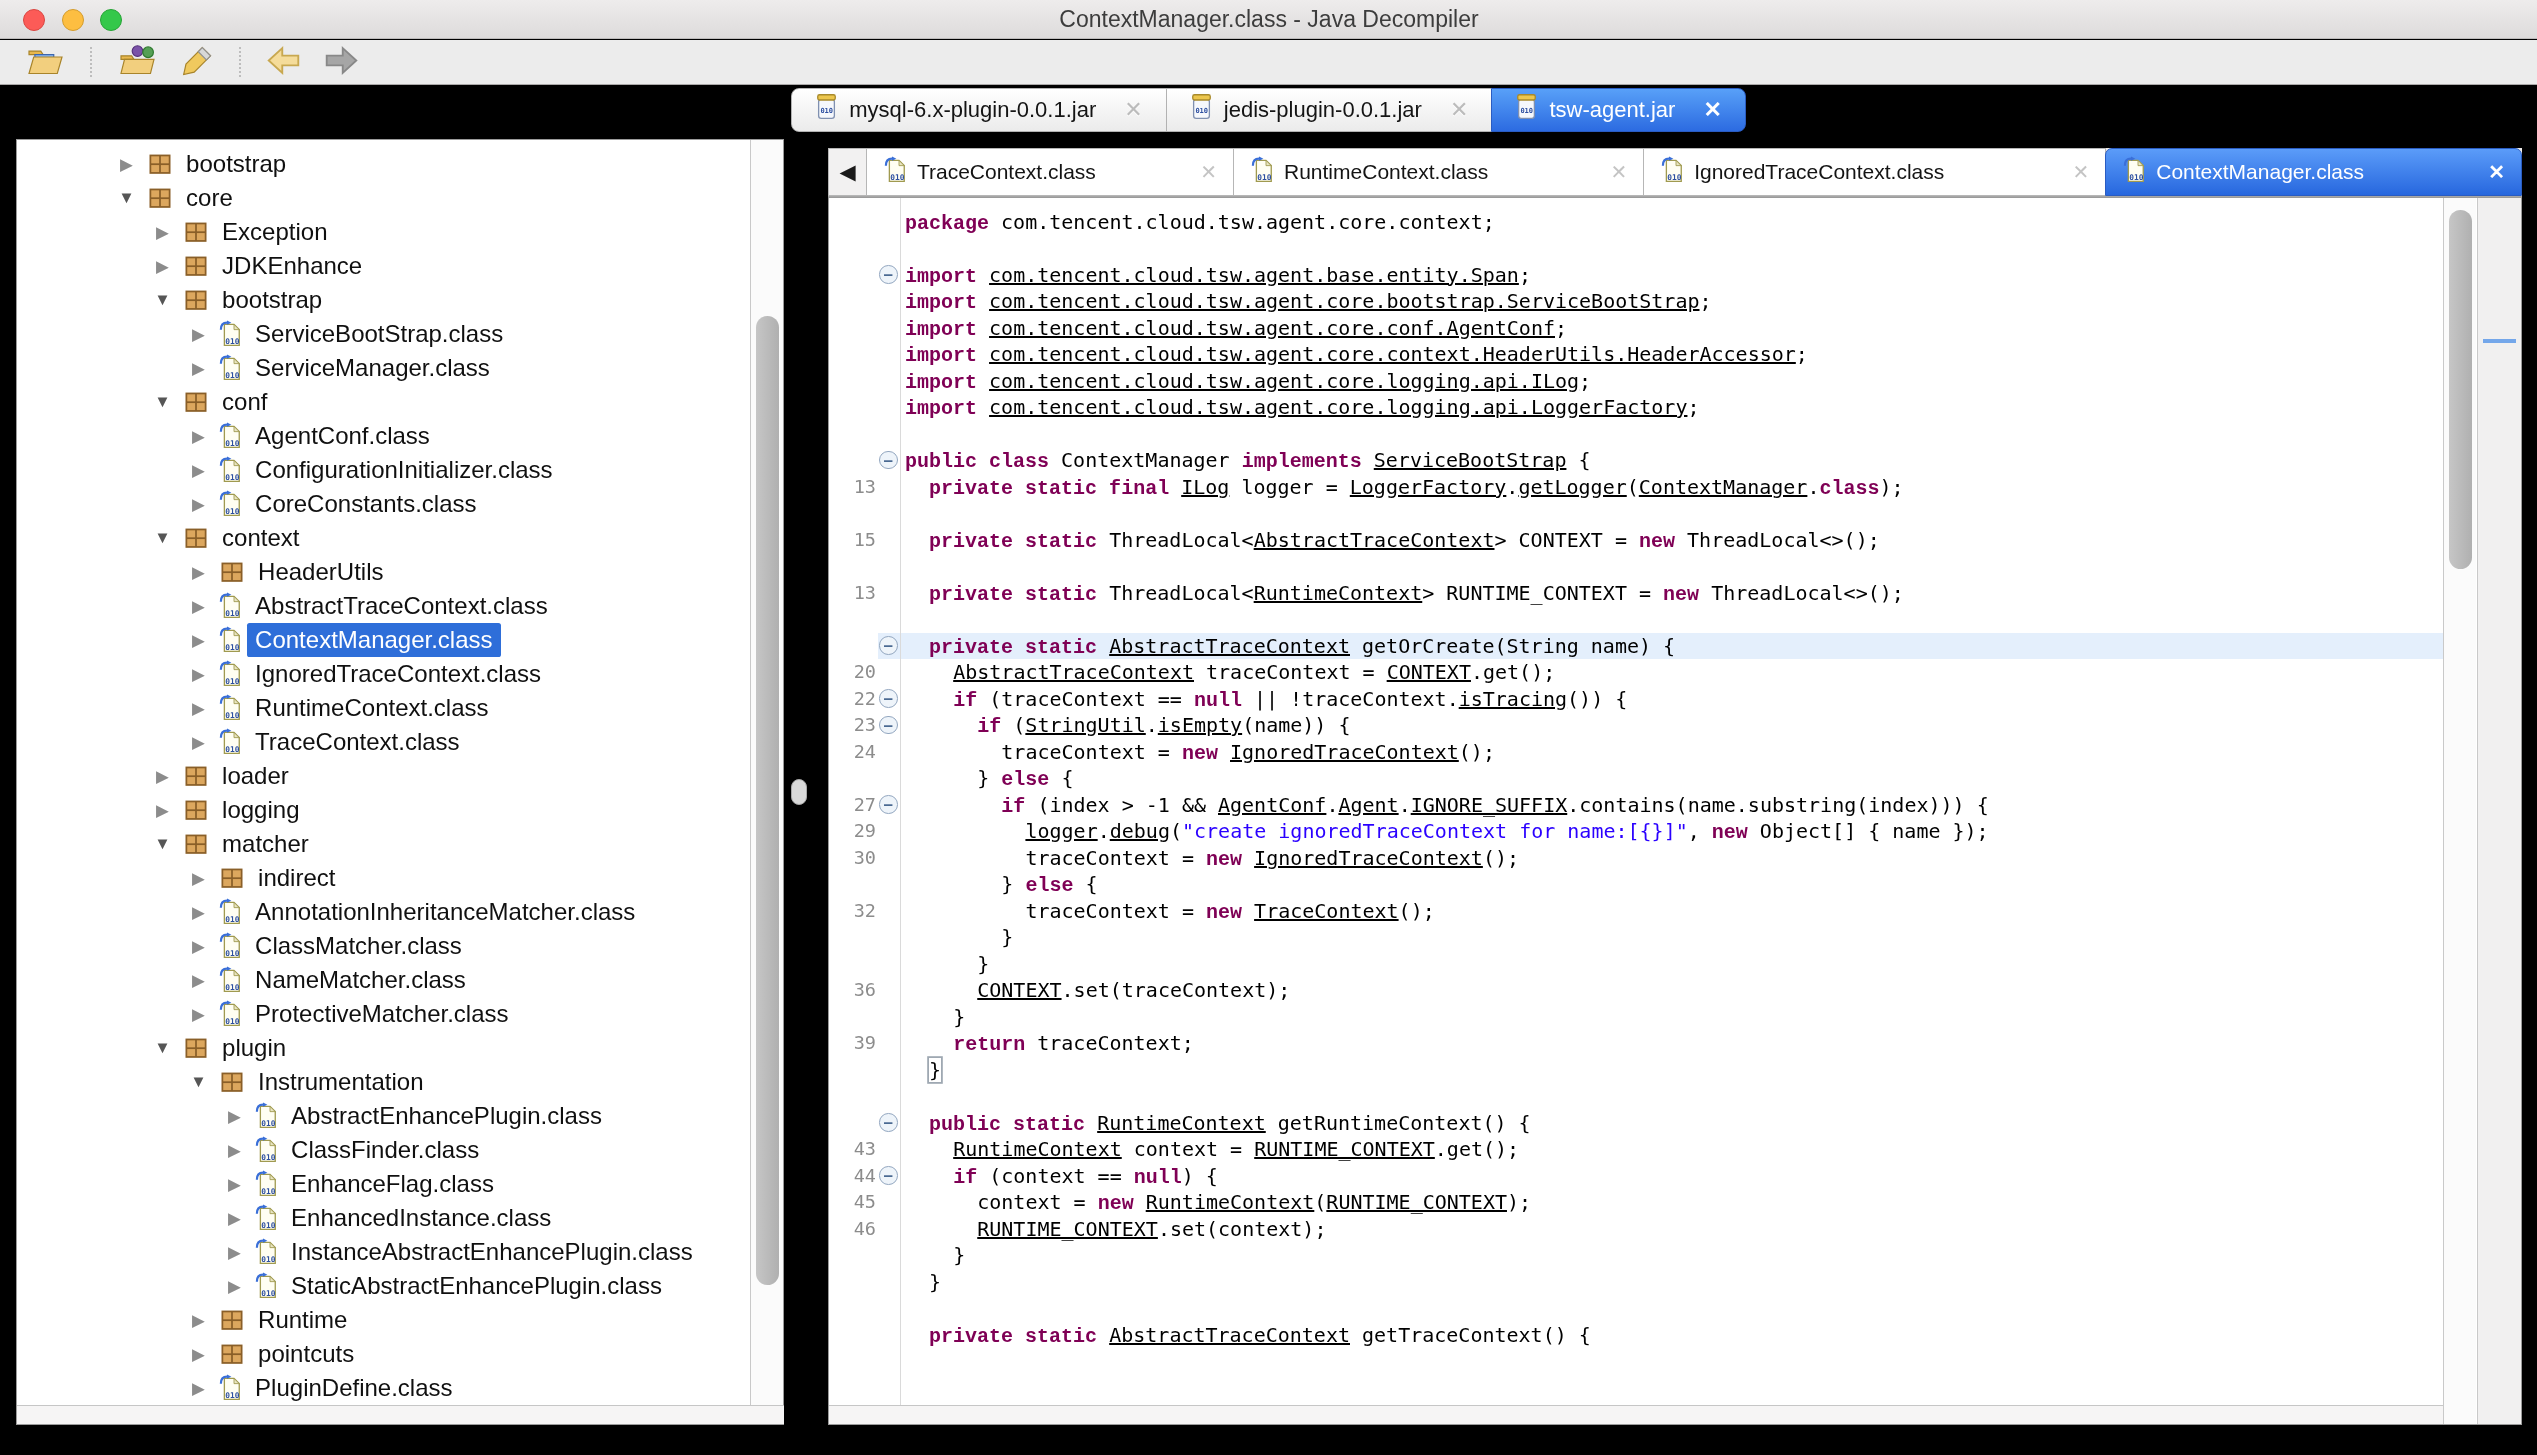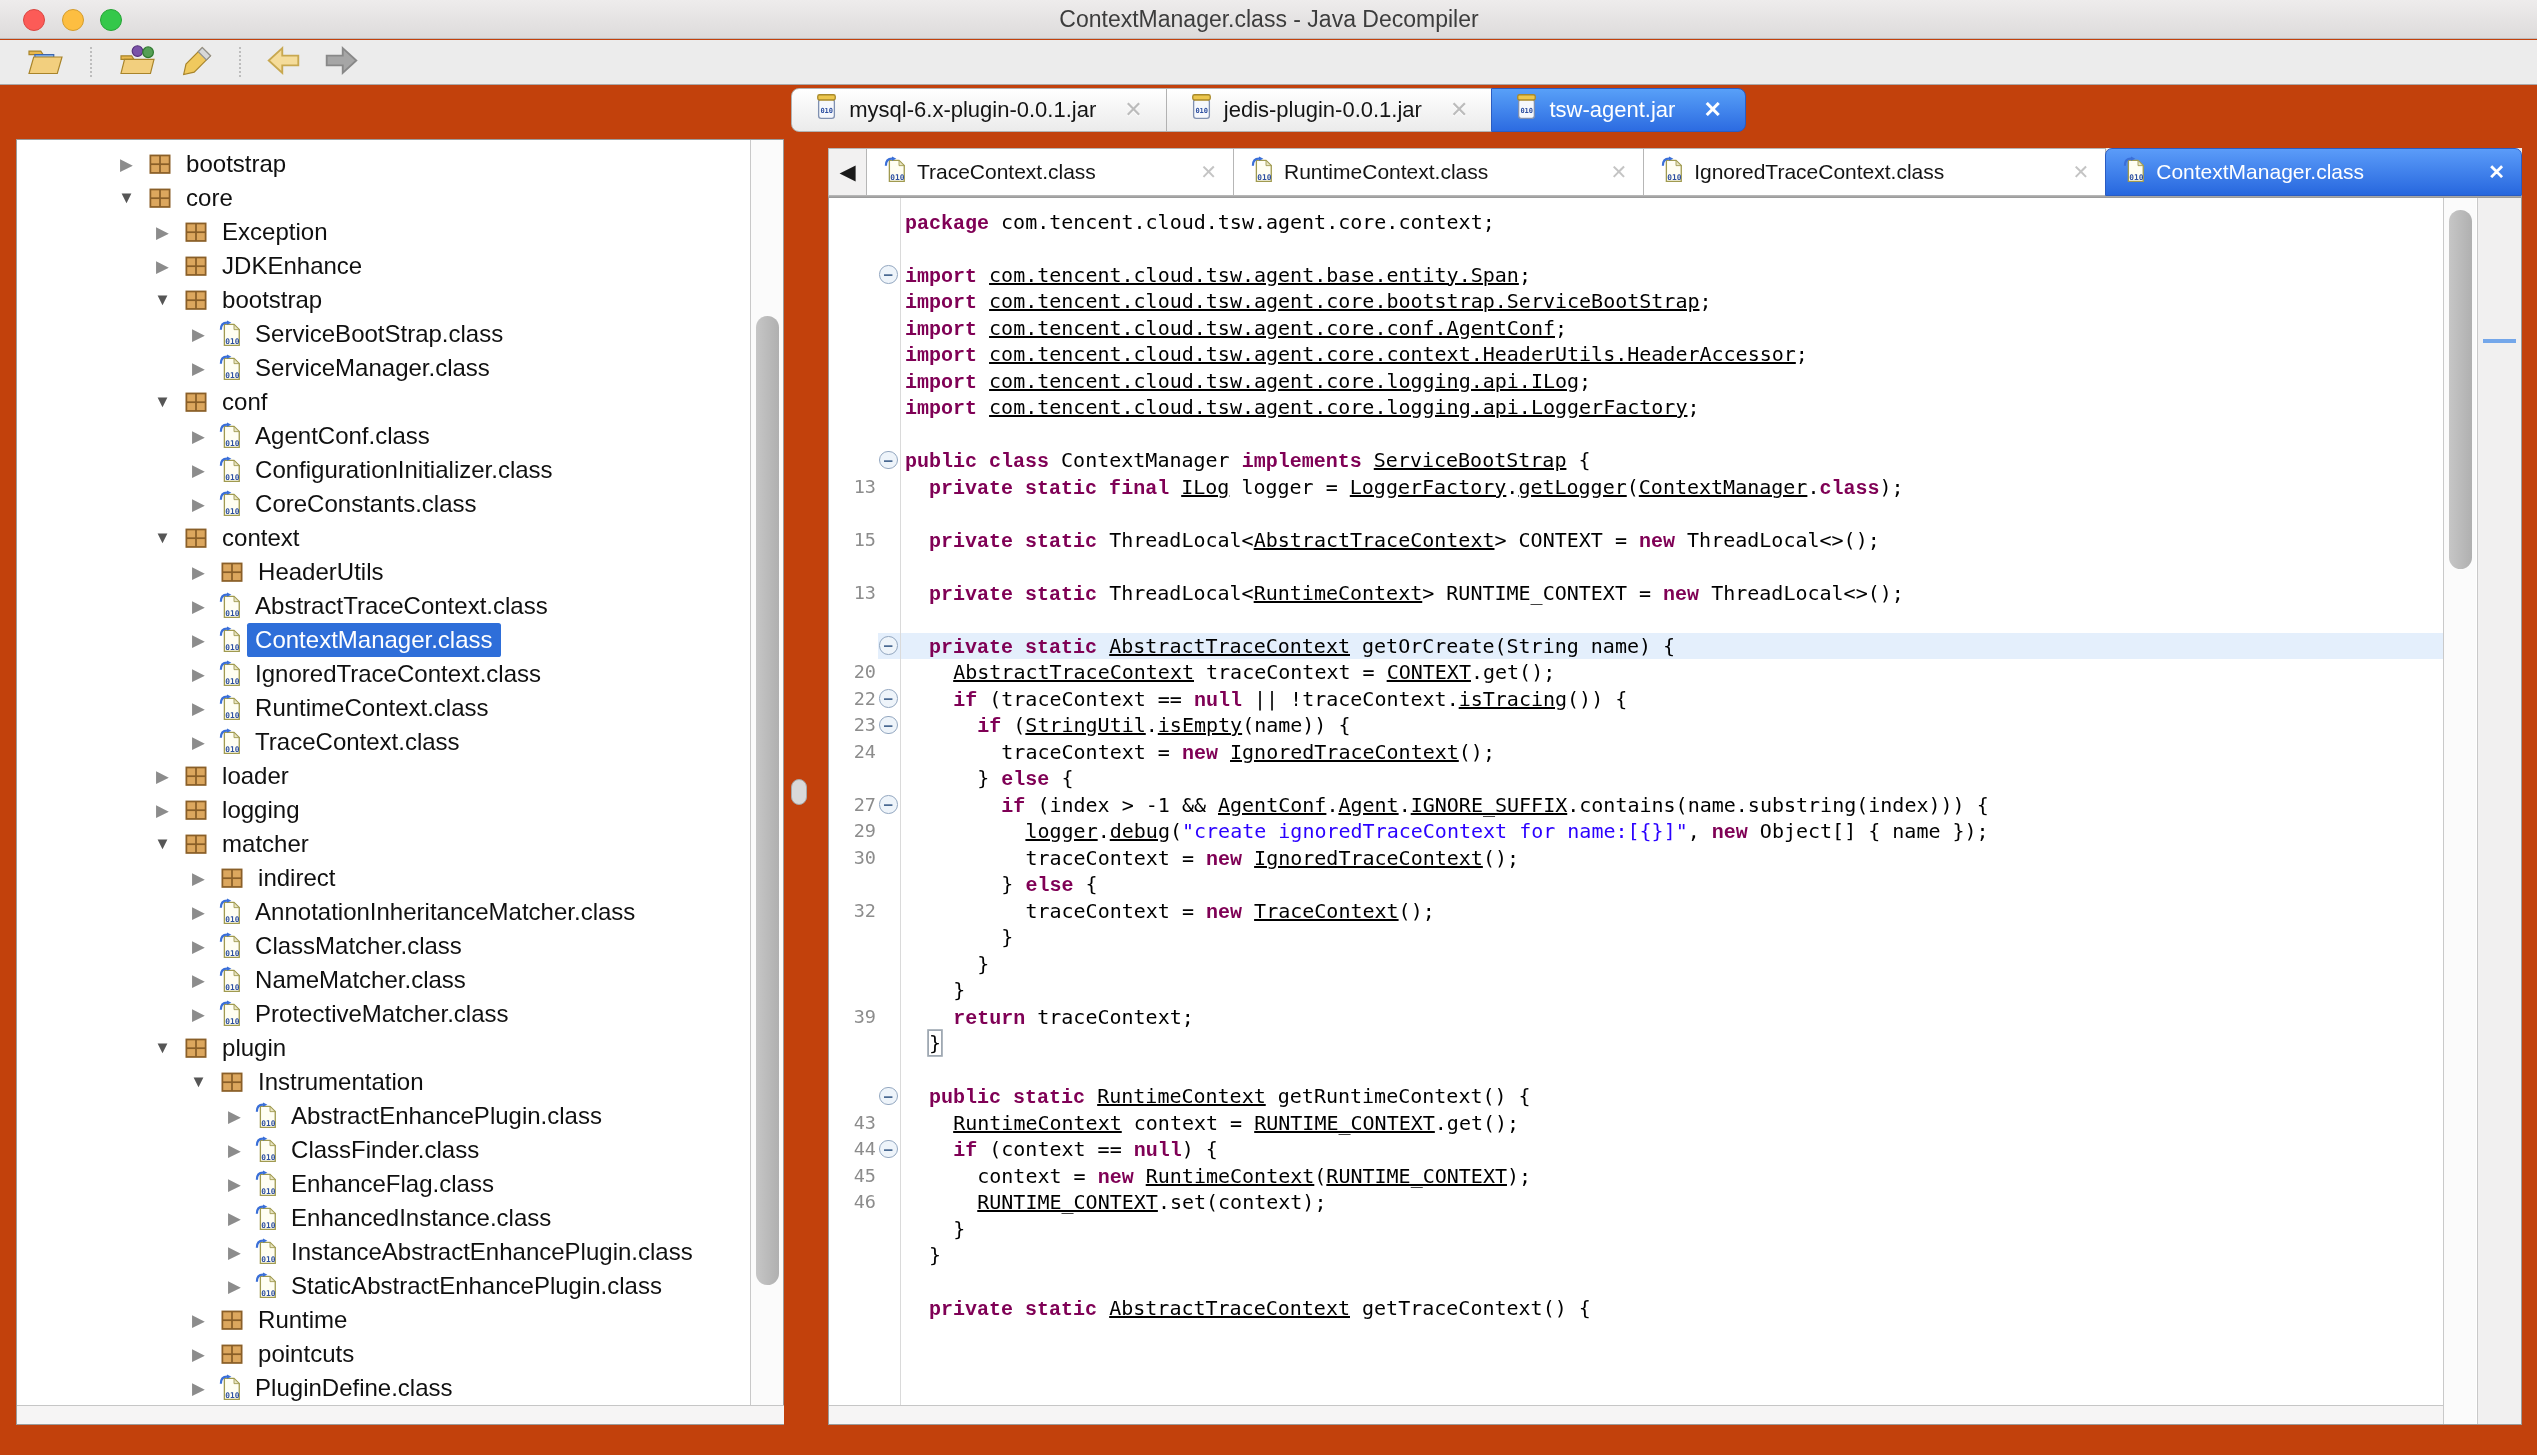--- a/index.html
+++ b/index.html
@@ -1,17 +1,17 @@
 <!DOCTYPE html>
 <html style="font-size:14px"><head>
 <meta charset="utf-8">
 <style>
   html,body{margin:0;padding:0;background:#555;}
   *{box-sizing:border-box;}
-  .window{position:relative;width:2538px;height:1456px;background:#c2410c;overflow:hidden;
+  .window{position:relative;width:2538px;height:1456px;background:#000000;overflow:hidden;
           font-family:"Liberation Sans",sans-serif;}
 
   
   .titlebar{position:absolute;left:0;top:0;width:2538px;height:39px;
             background:linear-gradient(#eeecec,#dddbdb);border-bottom:0.9px solid #bdbbbb;}
   .lights{position:absolute;left:23px;top:8.8px;display:flex;gap:16.7px;}
   .light{width:22px;height:22px;border-radius:50%;}
   .light.red{background:#fc5b57;border:0.9px solid #d94641;}
   .light.yellow{background:#fdbe41;border:0.9px solid #d49c2c;}
   .light.green{background:#34c84a;border:0.9px solid #27a436;}
@@ -801,20 +801,24 @@
             <span class="ln">32</span>
             <span class="txt"><span class="p">          traceContext = </span><span class="k">new</span><span class="p"> </span><span class="u">TraceContext</span><span class="p">();</span></span>
           </div>
           <div class="cl">
             <span class="txt"><span class="p">        }</span></span>
           </div>
           <div class="cl">
             <span class="txt"><span class="p">      }</span></span>
           </div>
           <div class="cl">
+            <span class="ln">36</span>
+            <span class="txt"><span class="p">      </span><span class="u">CONTEXT</span><span class="p">.set(traceContext);</span></span>
+          </div>
+          <div class="cl">
             <span class="txt"><span class="p">    }</span></span>
           </div>
           <div class="cl">
             <span class="ln">39</span>
             <span class="txt"><span class="p">    </span><span class="k">return</span><span class="p"> traceContext;</span></span>
           </div>
           <div class="cl">
             <span class="txt"><span class="p">  </span><span class="b">}</span></span>
           </div>
           <div class="cl"></div>

